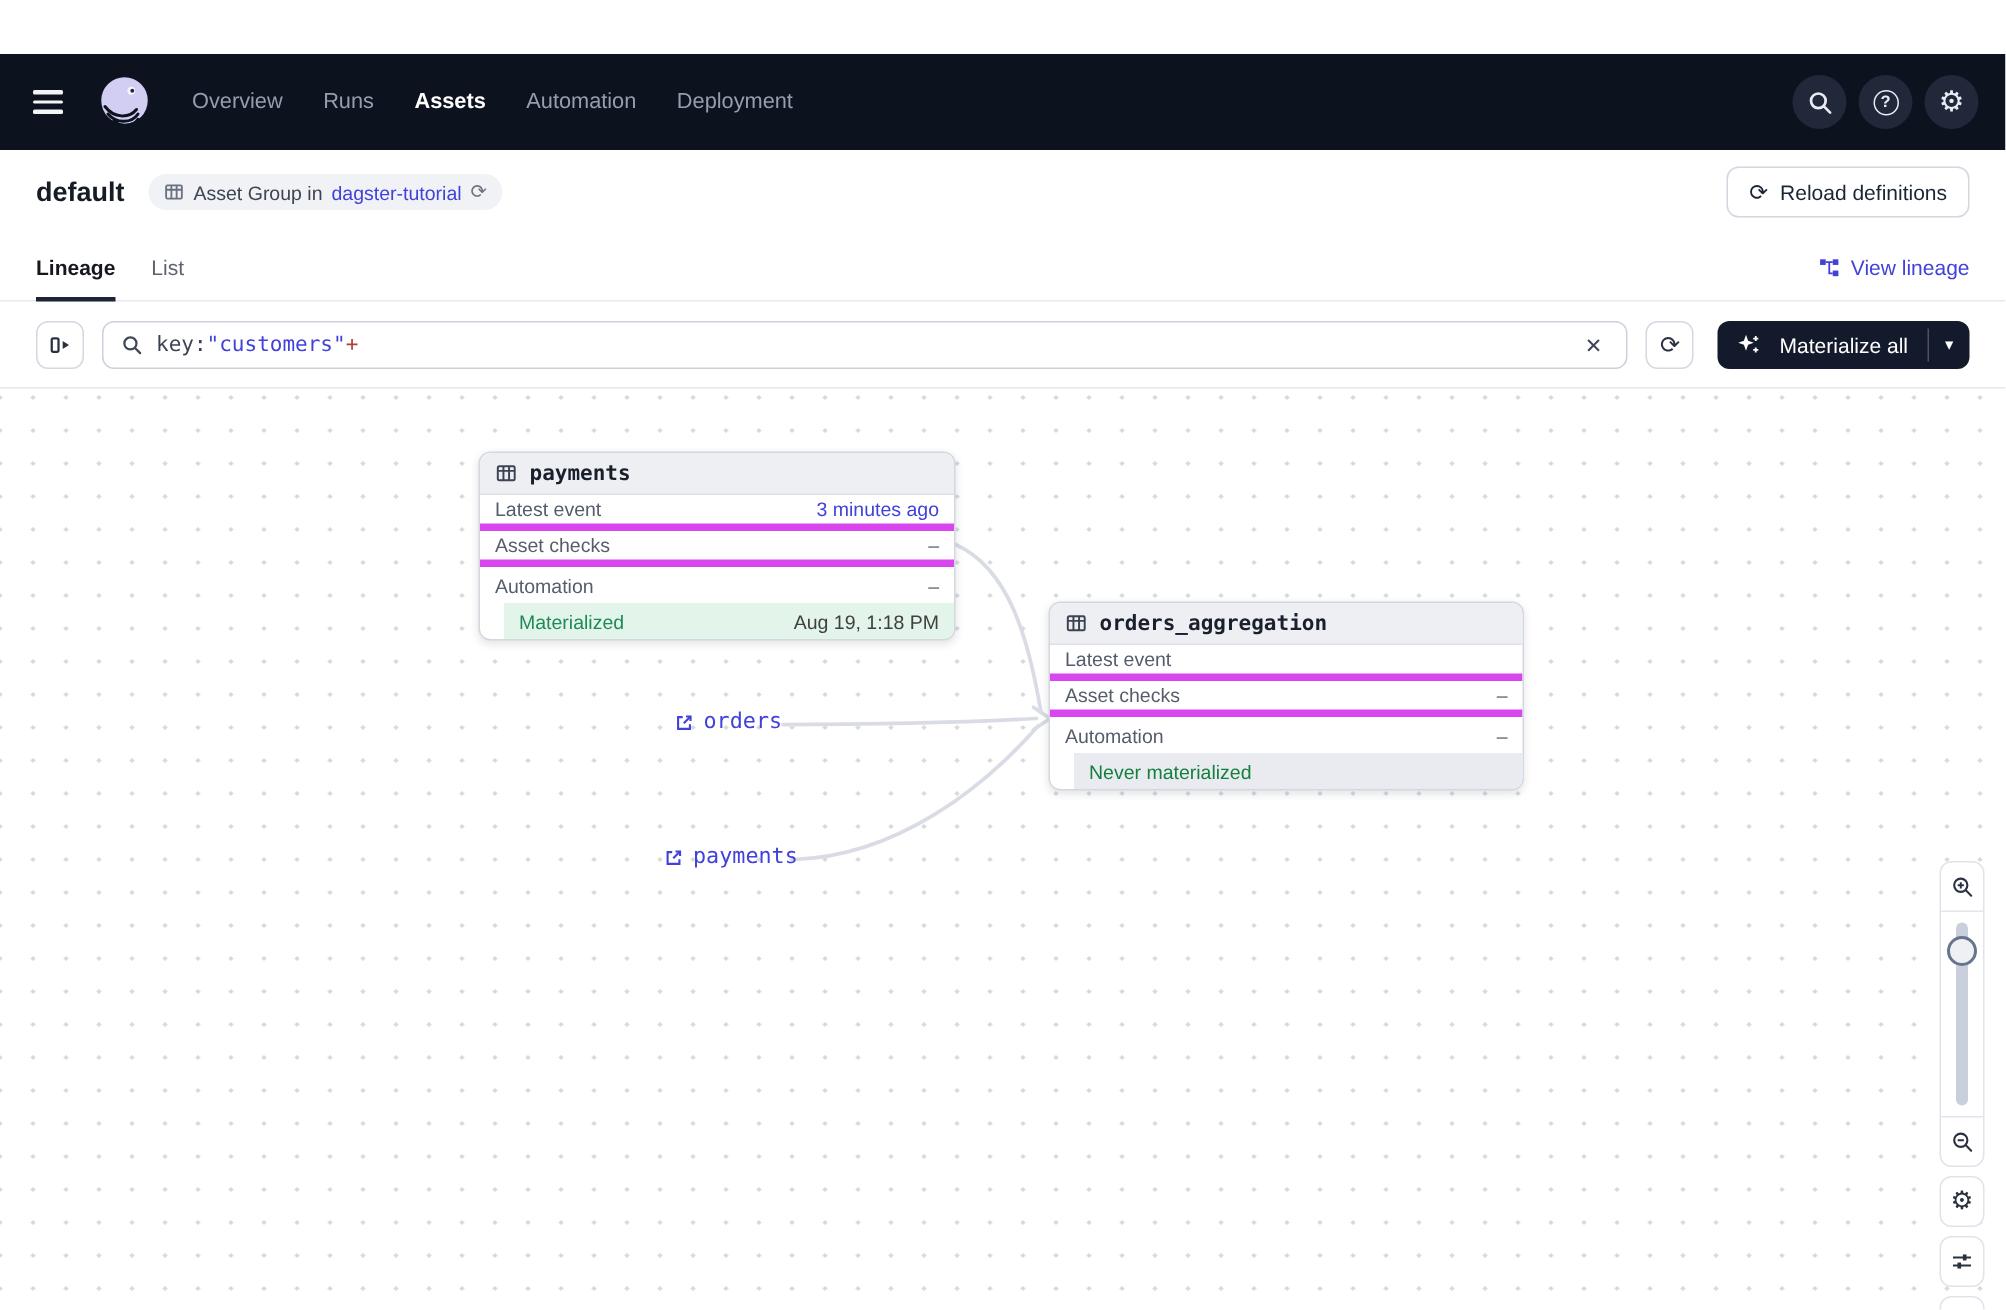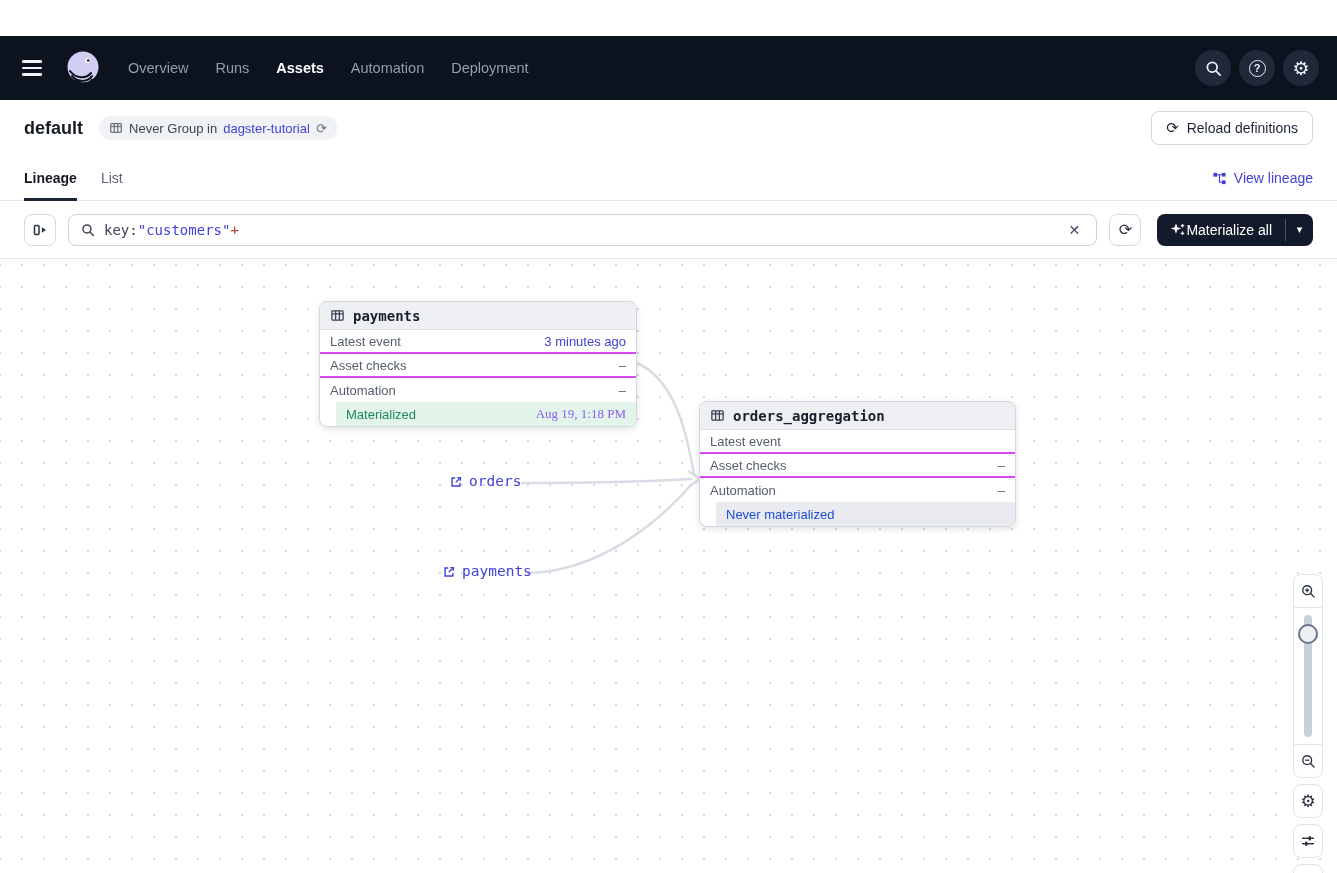--- a/index.html
+++ b/index.html
@@ -42,44 +42,44 @@
   .sq-btn { width:32px; height:32px; border:1px solid #d4d8e1; border-radius:8px; background:#fff; display:flex; align-items:center; justify-content:center; cursor:pointer; color:#2a3240; flex:none; }
   .sq-btn svg { width:16px; height:16px; }
   .sq-btn .sync-glyph { font-size:16px; color:#2a3240; font-family:"DejaVu Sans", sans-serif; }
   .search-box { flex:1; height:32px; border:1px solid #ccd1db; border-radius:8px; display:flex; align-items:center; gap:9px; padding:0 10px 0 12px; cursor:text; background:#fff; }
   .search-box svg { width:14px; height:14px; color:#3e4656; flex:none; }
   .search-text { font-family:"DejaVu Sans Mono", monospace; font-size:14px; color:#3a4254; white-space:pre; }
   .search-text .qval { color:#4241d9; }
   .search-text .qplus { color:#b0413a; }
   .clear-btn { margin-left:auto; width:24px; height:24px; border:none; background:none; font-size:14px; color:#3e4656; cursor:pointer; display:flex; align-items:center; justify-content:center; }
   .mat-btn { height:32px; background:#131a2b; border-radius:8px; display:flex; align-items:stretch; color:#fff; flex:none; margin-left:4px; }
-  .mat-main { display:flex; align-items:center; gap:0; padding:0 13px; font-size:14px; cursor:pointer; }
+  .mat-main { display:flex; align-items:center; gap:12px; padding:0 13px; font-size:14px; cursor:pointer; }
   .mat-main svg { width:16px; height:16px; }
   .mat-div { width:1px; background:rgba(255,255,255,0.25); margin:5px 0; }
   .mat-caret { width:27px; display:flex; align-items:center; justify-content:center; font-size:11px; cursor:pointer; color:#fff; }
 
   
   .graph { position:relative; height:650px; overflow:hidden;
     background-image: radial-gradient(circle, #d8d9de 1.4px, transparent 1.5px);
     background-size: 22px 22px; background-position: 11px 17px; }
   .edges { position:absolute; inset:0; z-index:0; pointer-events:none; }
 
   .asset-node { position:absolute; z-index:1; border:1px solid #d3d7e0; border-radius:8px; background:#fff; overflow:hidden; box-shadow:0 2px 6px rgba(16,22,40,.12); cursor:pointer; }
   .node-head { height:28px; background:#edeff3; border-bottom:1px solid #dcdfe6; display:flex; align-items:center; gap:8px; padding:0 10px; font-family:"DejaVu Sans Mono", monospace; font-size:14px; font-weight:700; color:#1a1f2c; }
   .node-head svg { width:15px; height:15px; color:#3c4453; flex:none; }
-  .node-row { height:24px; display:flex; align-items:center; justify-content:space-between; padding:0 10px; font-size:13px; border-bottom:2px solid #d946ef; }
+  .node-row { height:24px; display:flex; align-items:center; justify-content:space-between; padding:0 10px; font-size:13px; border-bottom:5px solid #d946ef; }
   .node-row .lbl { color:#555d6c; }
   .node-row .val { color:#5d6574; }
   .node-row .val.link { color:#4241d9; cursor:pointer; }
   .node-status { height:24px; display:flex; align-items:center; justify-content:space-between; padding:0 10px; font-size:13px;margin-left:16px; }
   .node-status.green { background:#e3f5ea; }
   .node-status.green .lbl { color:#1f8a59; }
-  .node-status.green .val { color:#8b5cf6; cursor:pointer;font-family:Liberation Serif, serif; }
+  .node-status.green .val { color:#404040; cursor:pointer; }
   .node-status.gray { background:#e9ebf0; }
-  .node-status.gray .lbl { color:#1d4ed8; }
+  .node-status.gray .lbl { color:#15803d; }
 
   .ext-asset { position:absolute; z-index:1; display:flex; align-items:flex-end; gap:6px; color:#4241d9; font-family:"DejaVu Sans Mono", monospace; font-size:14.5px; font-weight:500; cursor:pointer; }
   .ext-asset svg { width:14px; height:14px; }
 
   
   .zoom-pill { position:absolute; right:14px; top:315px; width:30px; height:204px; background:#fff; border:1px solid #dfe3ea; border-radius:8px; z-index:2; display:flex; flex-direction:column; }
   .zp-btn { height:33px; display:flex; align-items:center; justify-content:center; cursor:pointer; color:#2a3240; }
   .zp-btn svg { width:15px; height:15px; }
   .zp-btn.top { border-bottom:1px solid #e2e5eb; }
   .zp-btn.bot { border-top:1px solid #e2e5eb; }
@@ -187,21 +187,21 @@
       </div>
   </div>
 </div>
 
 <div class="header">
   <span class="page-title">default</span>
   <div class="badge">
     <svg>
         <use href="#i-table"></use>
       </svg>
-    <span>Never Group in</span>
+    <span>Asset Group in</span>
     <a>dagster-tutorial</a>
     <span class="sync-glyph">⟳</span>
   </div>
   <button class="reload-btn">
     <span class="sync-glyph">⟳</span>
     <span>Reload definitions</span>
   </button>
 </div>
 
 <div class="tabs-row">

